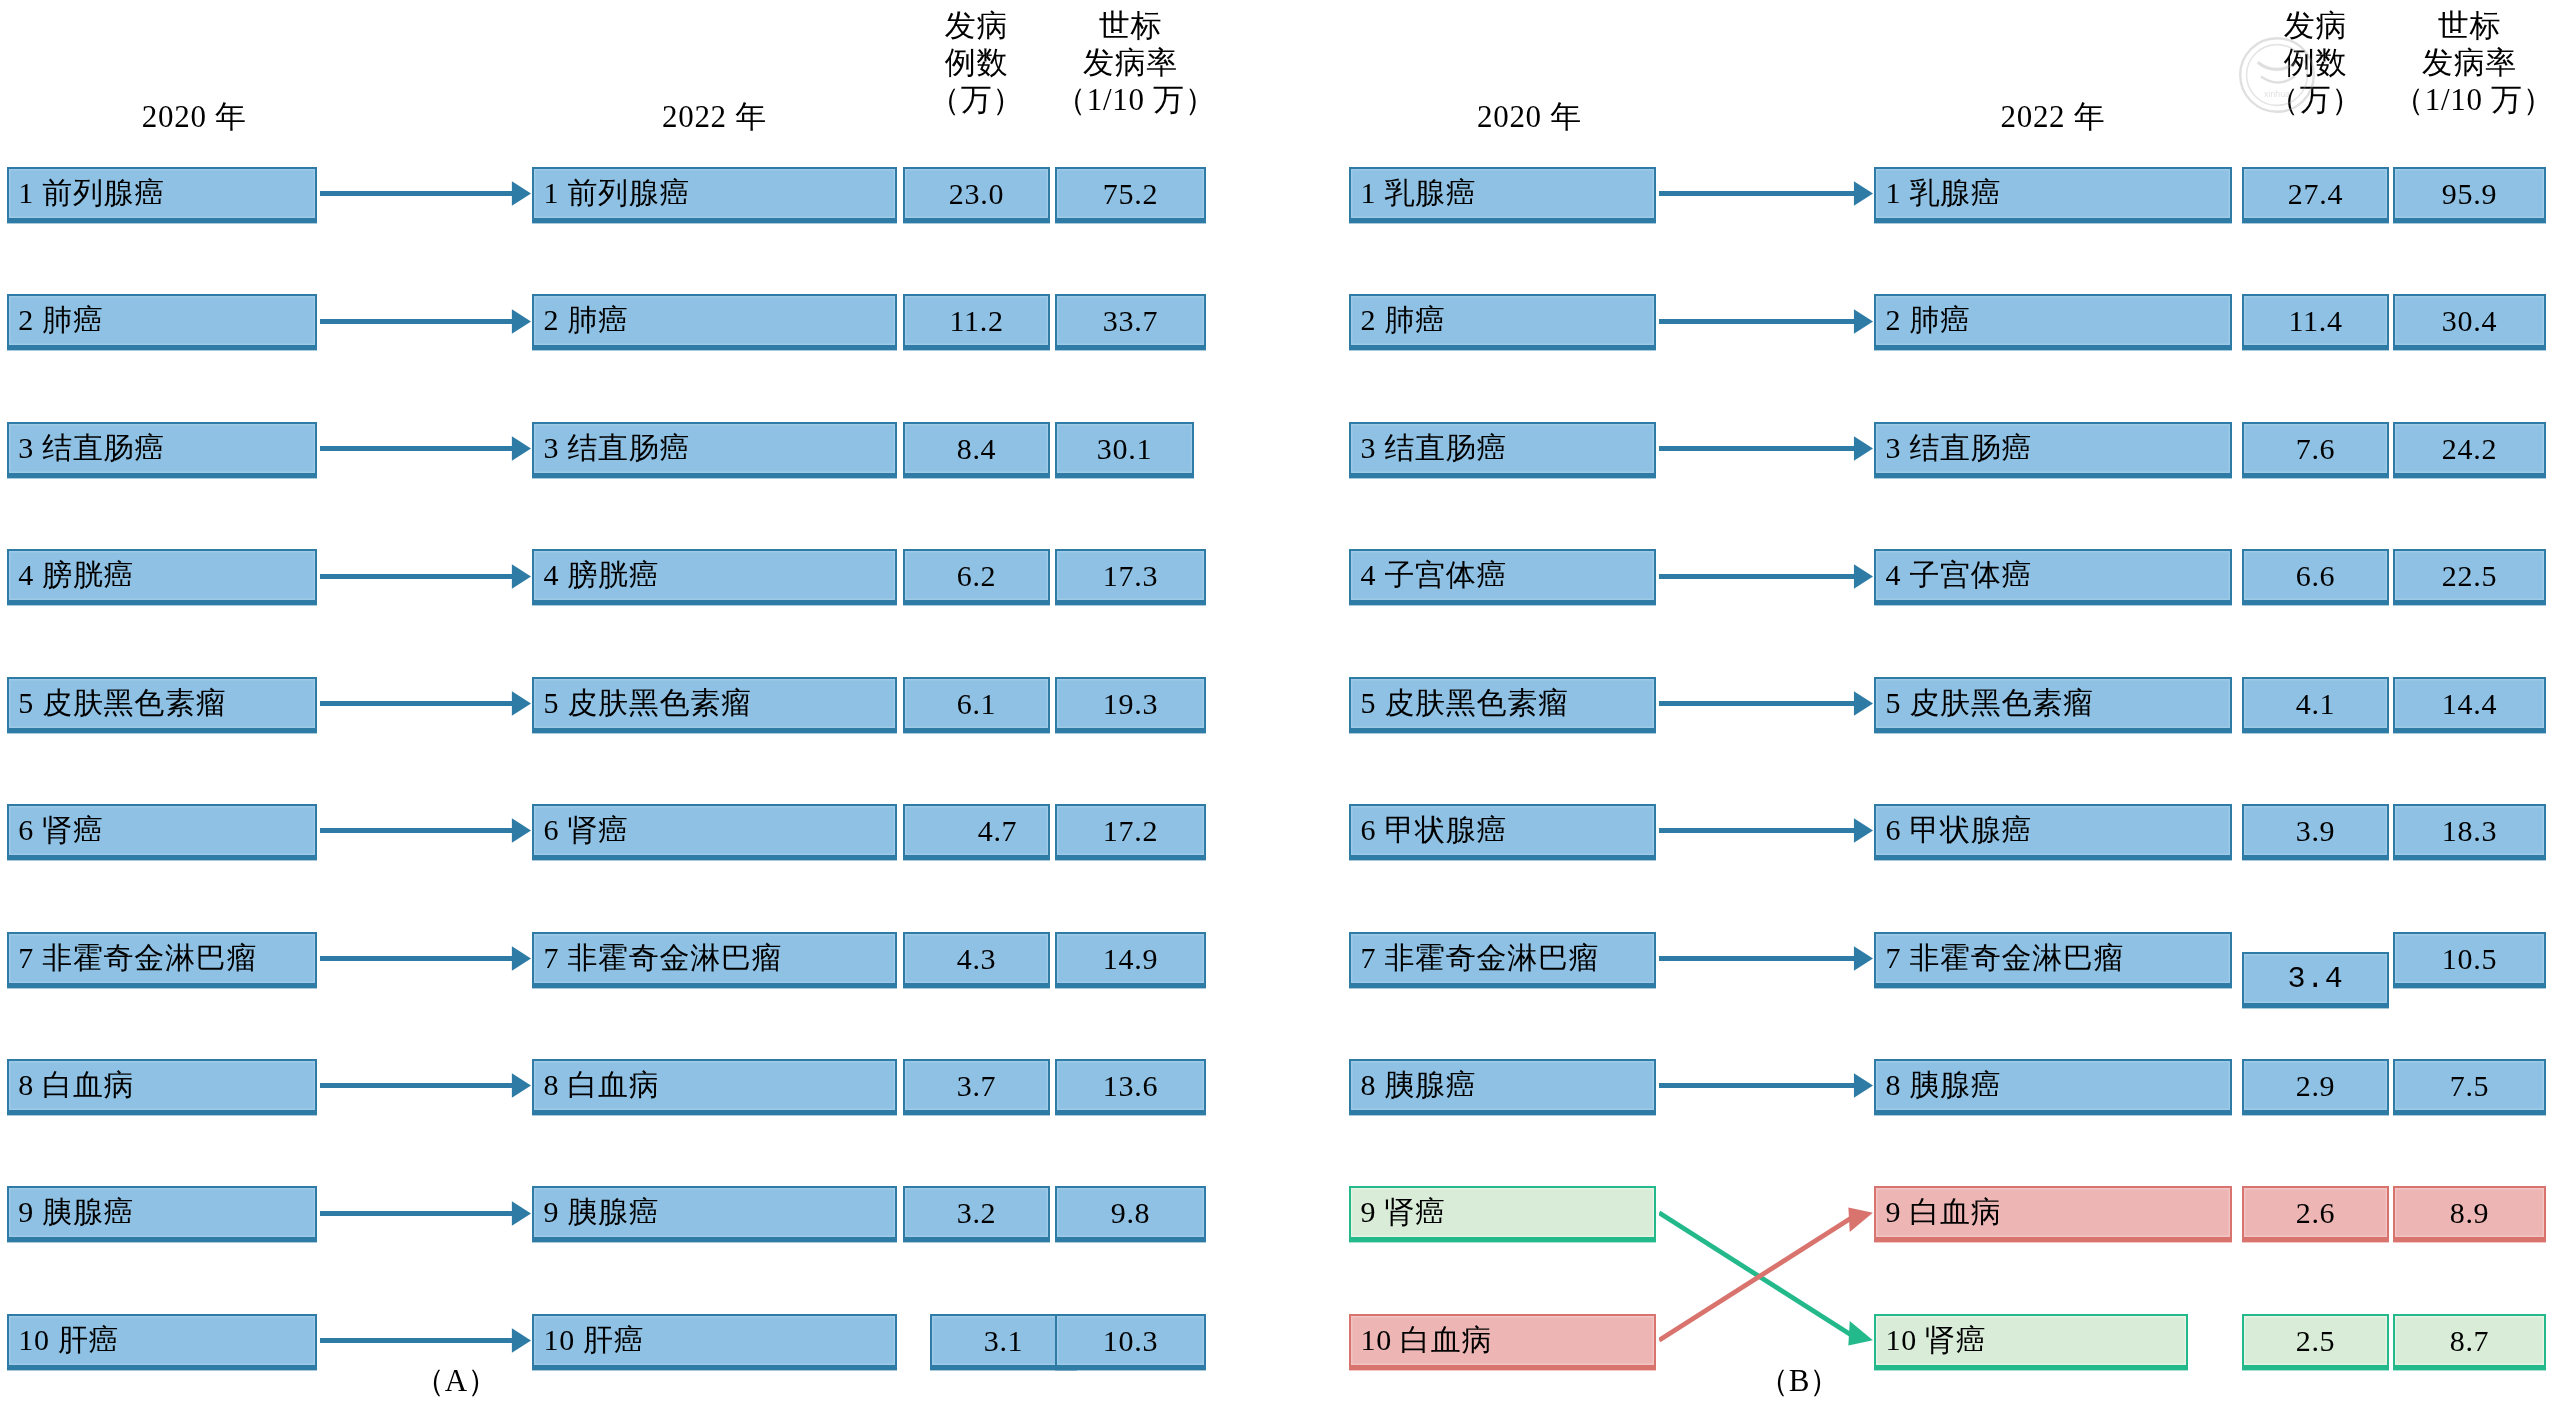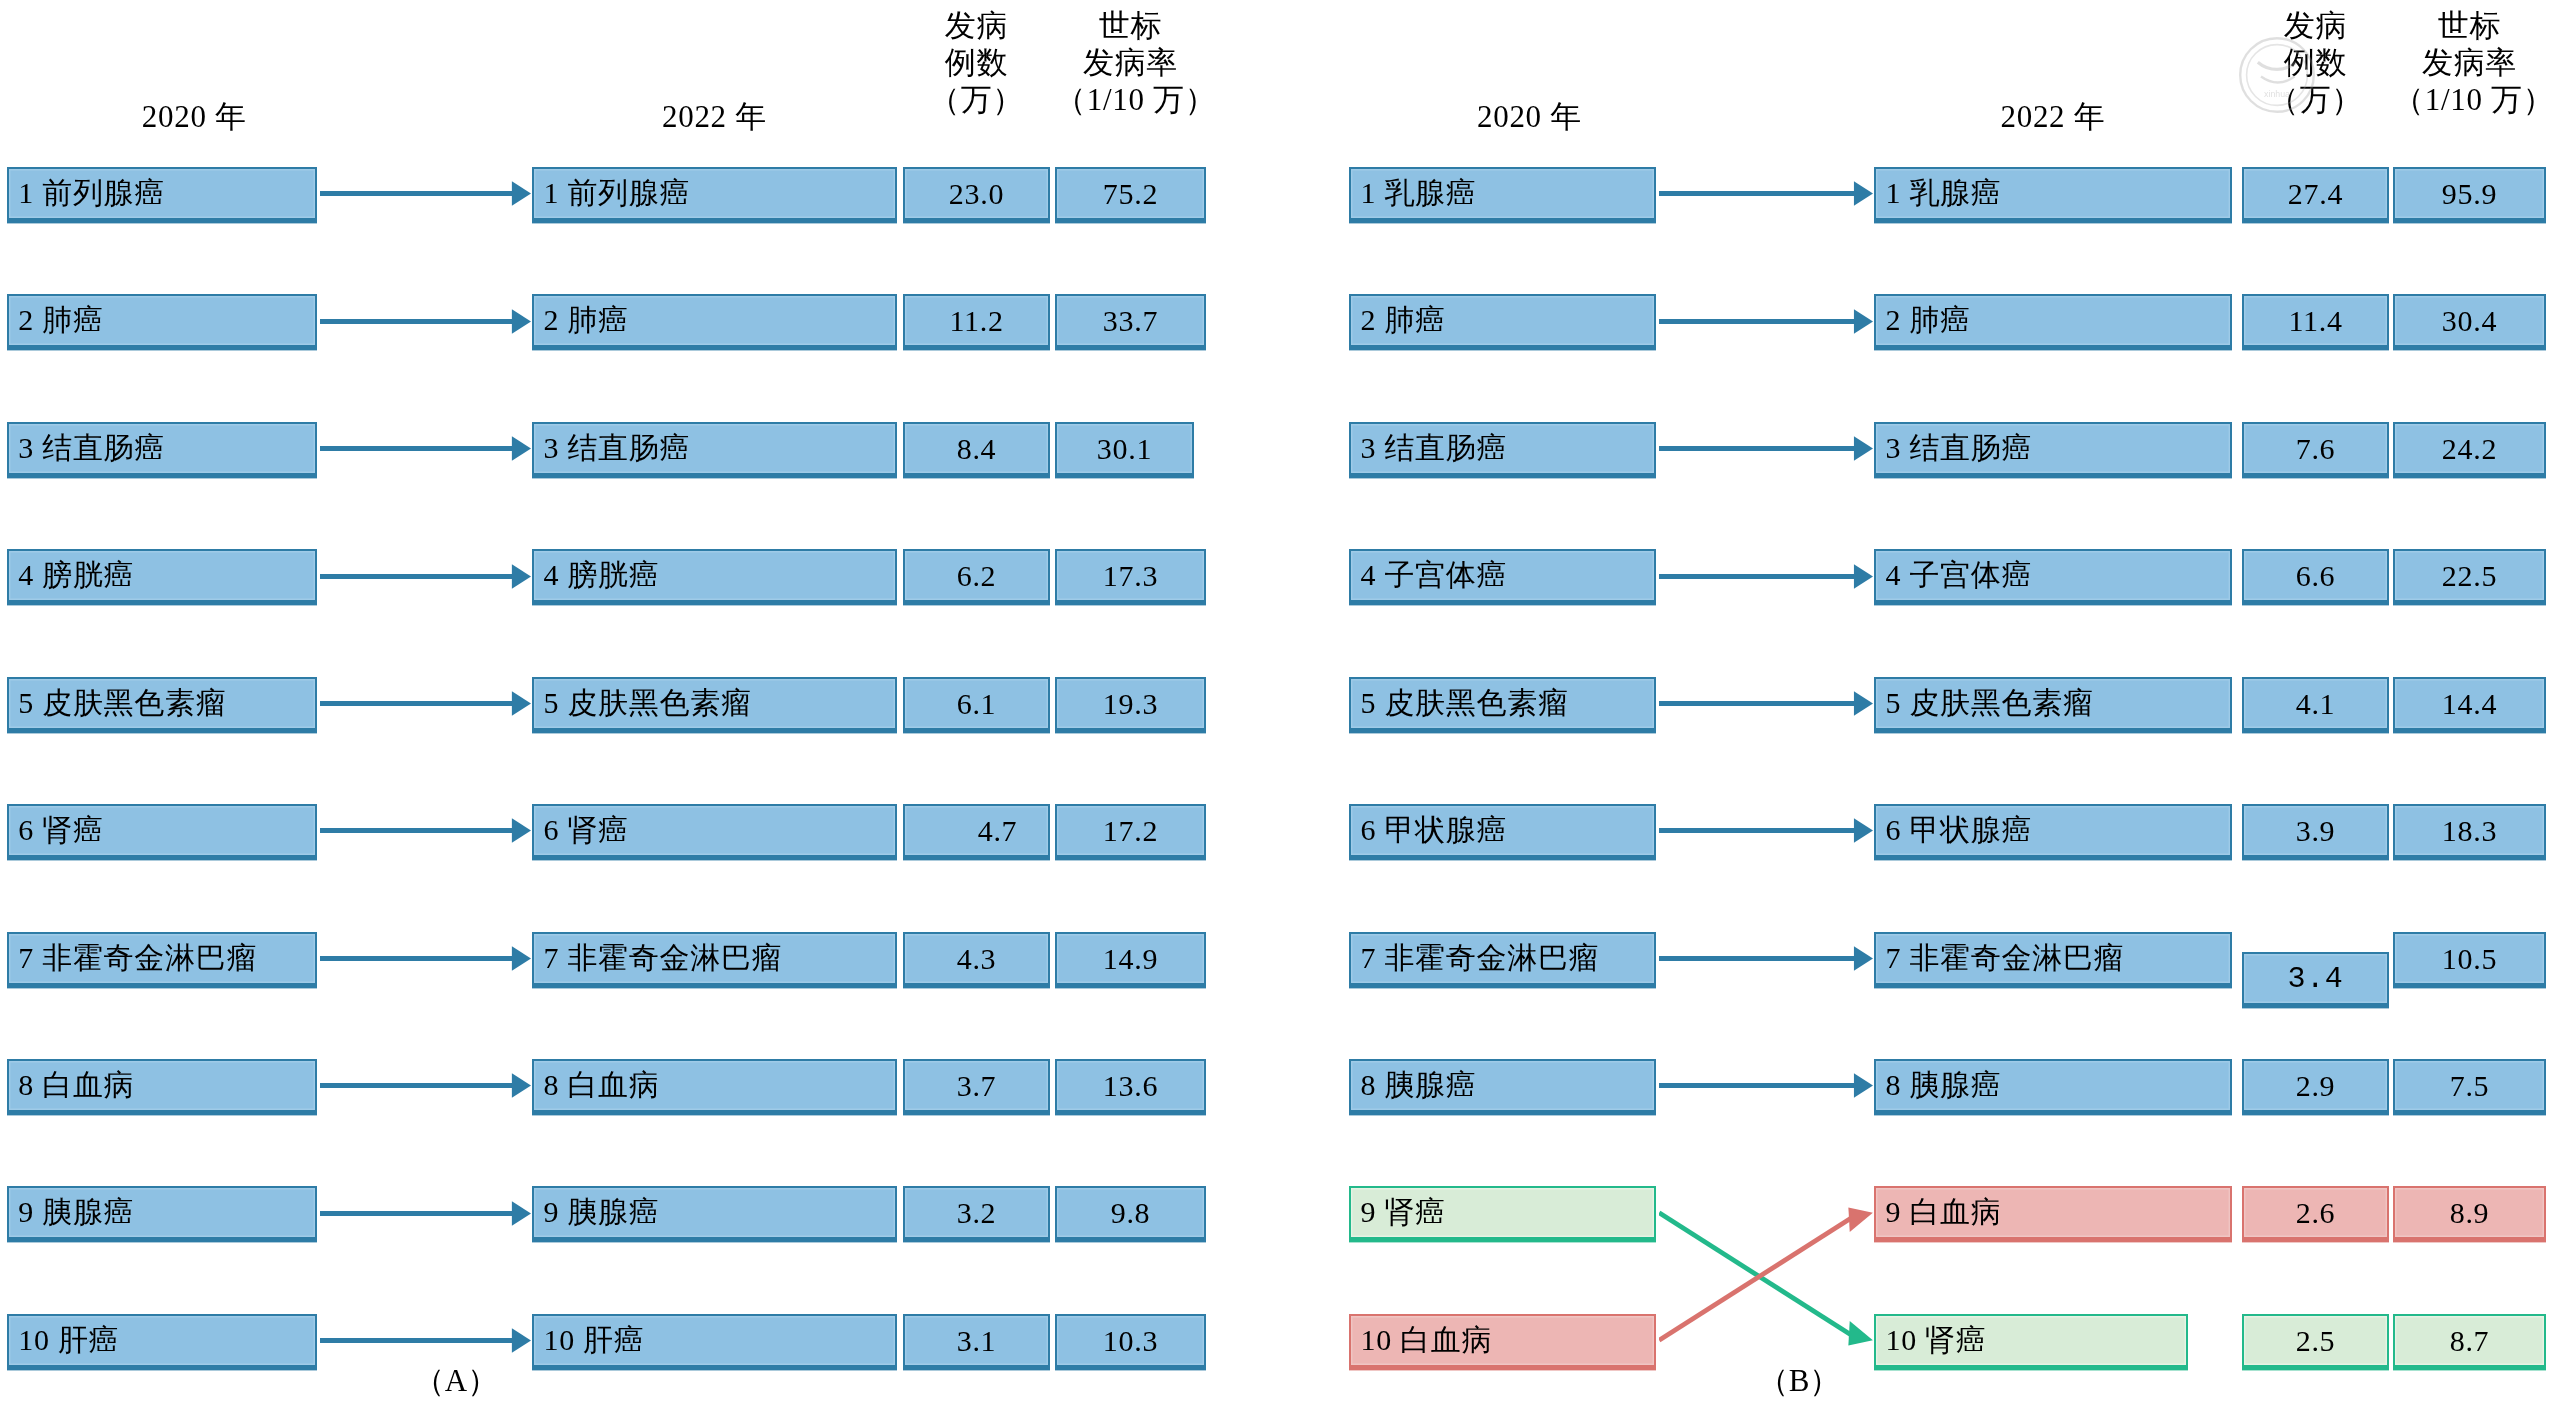--- a/index.html
+++ b/index.html
@@ -193,21 +193,21 @@
         <div class="box num" style="left: 903px; width: 147px; top: 1186px;">3.2</div>
         <div class="box num" style="left: 1055px; width: 151px; top: 1186px;">9.8</div>
         <div class="arrow" style="left: 320px; top: 1186px; width: 211px;">
           <svg width="211" height="55" viewBox="0 0 309 80">
             <line x1="0" y1="40" x2="283" y2="40" stroke="#2e7ca6" stroke-width="7"></line>
             <polygon points="281,22 309,40 281,58" fill="#2e7ca6"></polygon>
           </svg>
         </div>
         <div class="box label" style="left: 6.8px; width: 310px; top: 1314px;">10 肝癌</div>
         <div class="box label" style="left: 532px; width: 365px; top: 1314px;">10 肝癌</div>
-        <div class="box num" style="left: 903px; width: 147px; top: 1314px;">3.1</div>
+        <div class="box num" style="left: 930px; width: 147px; top: 1314px;">3.1</div>
         <div class="box num" style="left: 1055px; width: 151px; top: 1314px;">10.3</div>
         <div class="arrow" style="left: 320px; top: 1313px; width: 211px;">
           <svg width="211" height="55" viewBox="0 0 309 80">
             <line x1="0" y1="40" x2="283" y2="40" stroke="#2e7ca6" stroke-width="7"></line>
             <polygon points="281,22 309,40 281,58" fill="#2e7ca6"></polygon>
           </svg>
         </div>
       </div>
 
     <div class="caption" style="left:354px;width:204px;top:1360px;">（A）</div>

